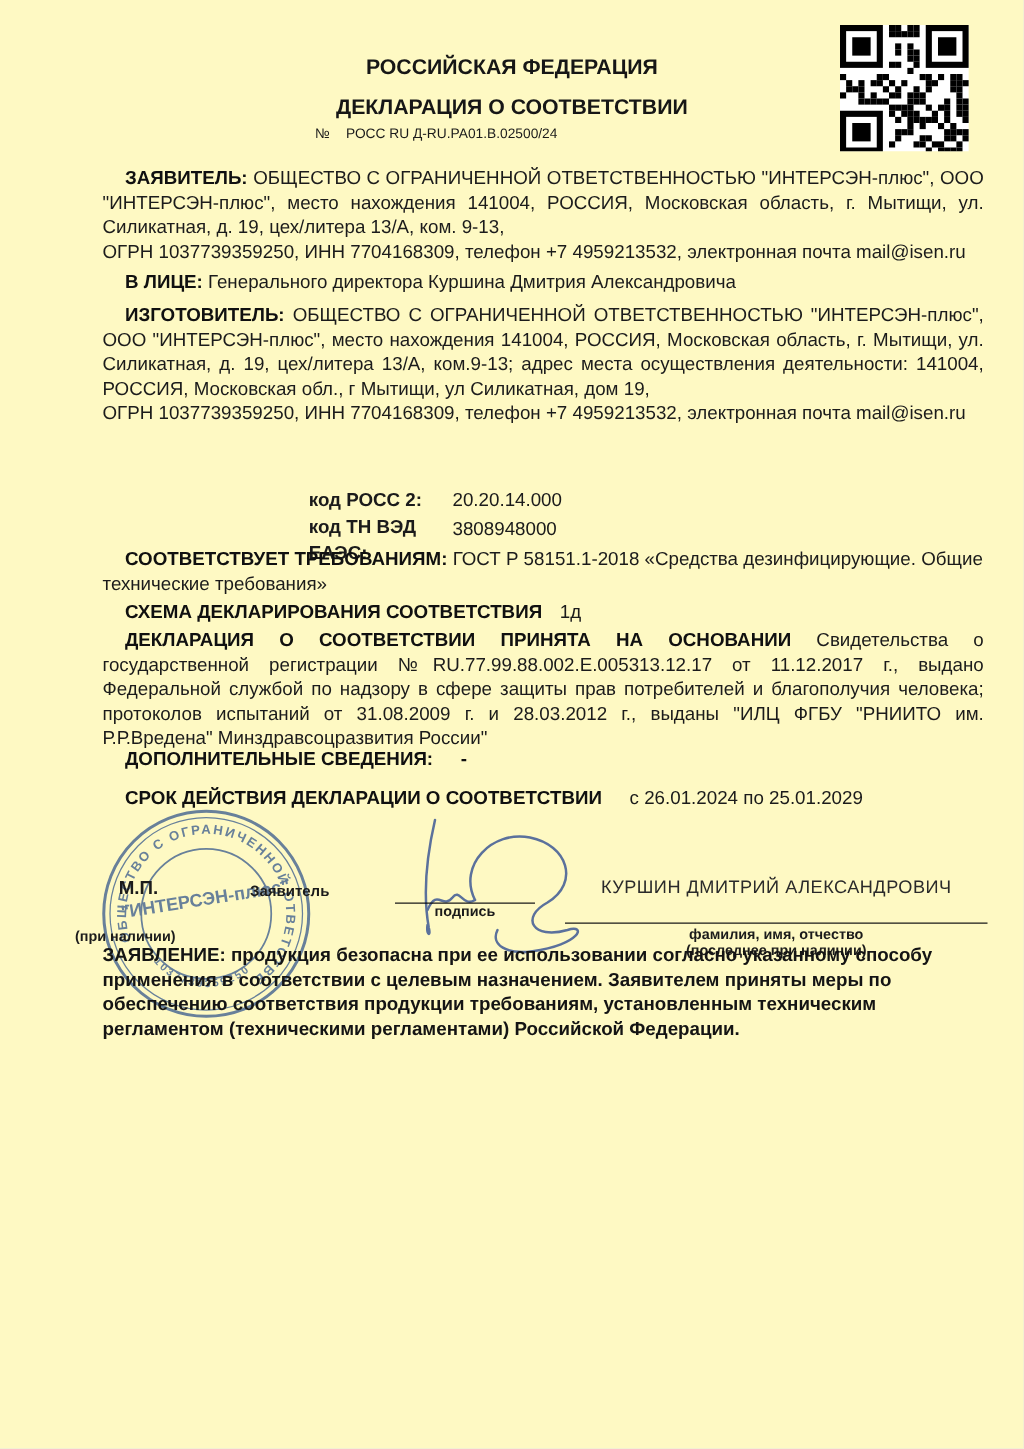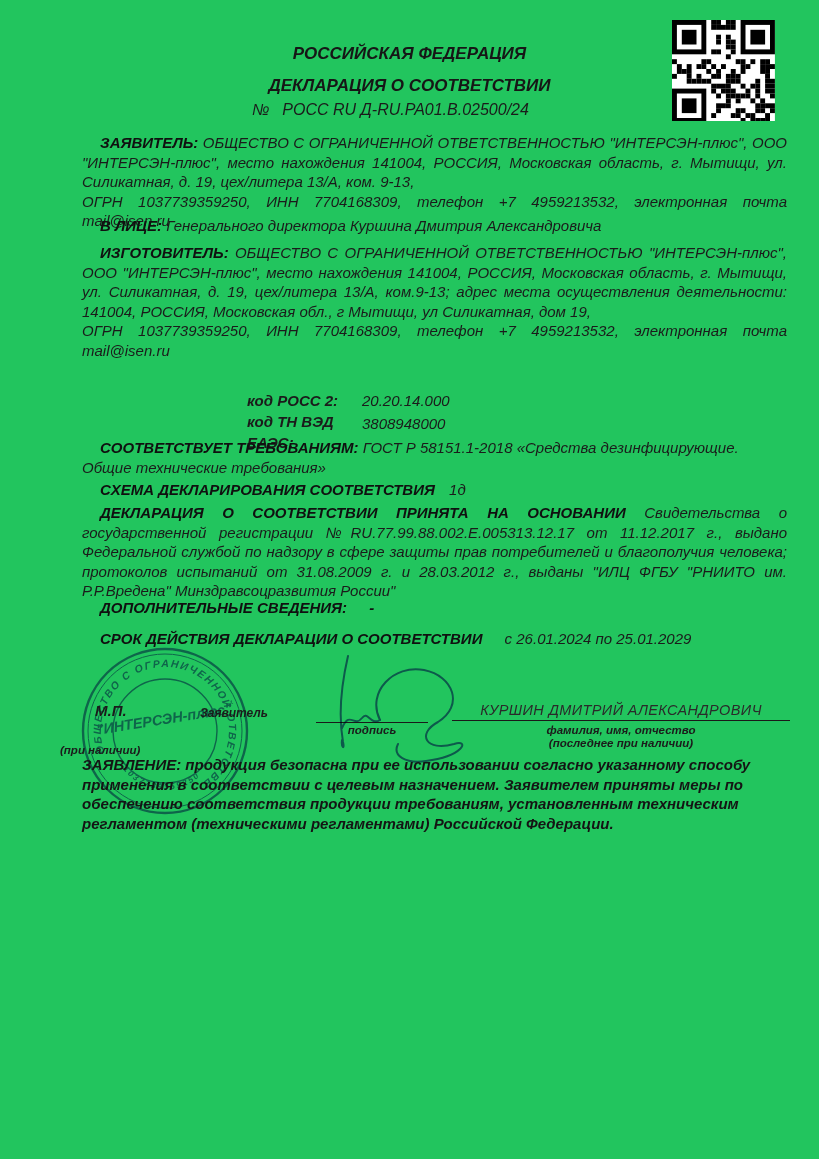--- a/index.html
+++ b/index.html
@@ -1,23 +1,23 @@
 <!DOCTYPE html>
 <html><head>
 <meta charset="utf-8">
 <style>
   html,body{margin:0;padding:0;background:#e8e8e8;}
   .page{
-    position:relative;width:819px;height:1159px;background:#22c55e;
+    position:relative;width:819px;height:1159px;background:#fef9c3;
     margin:0 auto;overflow:hidden;
-    font-family:"Liberation Sans",sans-serif;color:#1b1b1b;font-style:italic;
+    font-family:"Liberation Sans",sans-serif;color:#1b1b1b;
   }
   .abs{position:absolute;}
   .doc-title{left:0;right:0;text-align:center;font-weight:bold;font-size:17px;color:#161616;}
-  .num-line{left:252px;top:101px;font-size:16px;white-space:nowrap;}
+  .num-line{left:252px;top:101px;font-size:11px;white-space:nowrap;}
   .num-val{margin-left:13px;}
   .body-block{left:82px;width:705px;font-size:15px;line-height:19.5px;}
   .just{text-align:justify;}
   b{color:#101010;margin-left:18px;}
   .codes-row{display:flex;line-height:21px;}
   .codes-label{margin-left:165px;width:115px;font-weight:bold;}
   .gap-val{margin-left:18px;}
   .scheme-val{margin-left:10px;}
   .small-cap{font-size:11.5px;font-weight:bold;line-height:13px;}
   .sig-caption{text-align:center;}
@@ -254,21 +254,21 @@
 
   <svg class="abs sign-svg" style="left:308px;top:648px;" width="192" height="118" viewBox="0 0 192 118">
     <g fill="none" stroke="#5b74cc" stroke-width="2" stroke-linecap="round">
       <path d="M40,8 C34,34 30,66 35,94 C37,102 33,100 34,92"></path>
       <path d="M34,80 C42,62 46,80 54,70 C60,62 62,78 72,72"></path>
       <path d="M72,72 C58,44 86,16 116,22 C146,28 156,58 130,74 C108,86 118,104 146,96 C162,91 156,108 118,113 C98,116 84,108 90,96"></path>
     </g>
   </svg>
 
   <div class="abs name-block" style="top:702px;">
-    <div class="name-text uline" style="padding-bottom:2px;">КУРШИН ДМИТРИЙ АЛЕКСАНДРОВИЧ</div>
+    <div class="name-text uline" style="padding-bottom:20px;">КУРШИН ДМИТРИЙ АЛЕКСАНДРОВИЧ</div>
     <div class="small-cap" style="margin-top:3px;">фамилия, имя, отчество</div>
     <div class="small-cap">(последнее при наличии)</div>
   </div>
 
   <div class="abs body-block statement" style="top:755px;">
     <span>ЗАЯВЛЕНИЕ:</span>
     <span>продукция безопасна при ее использовании согласно указанному способу применения в соответствии с целевым назначением. Заявителем приняты меры по обеспечению соответствия продукции требованиям, установленным техническим регламентом (техническими регламентами) Российской Федерации.</span>
   </div>
 
 </div>

